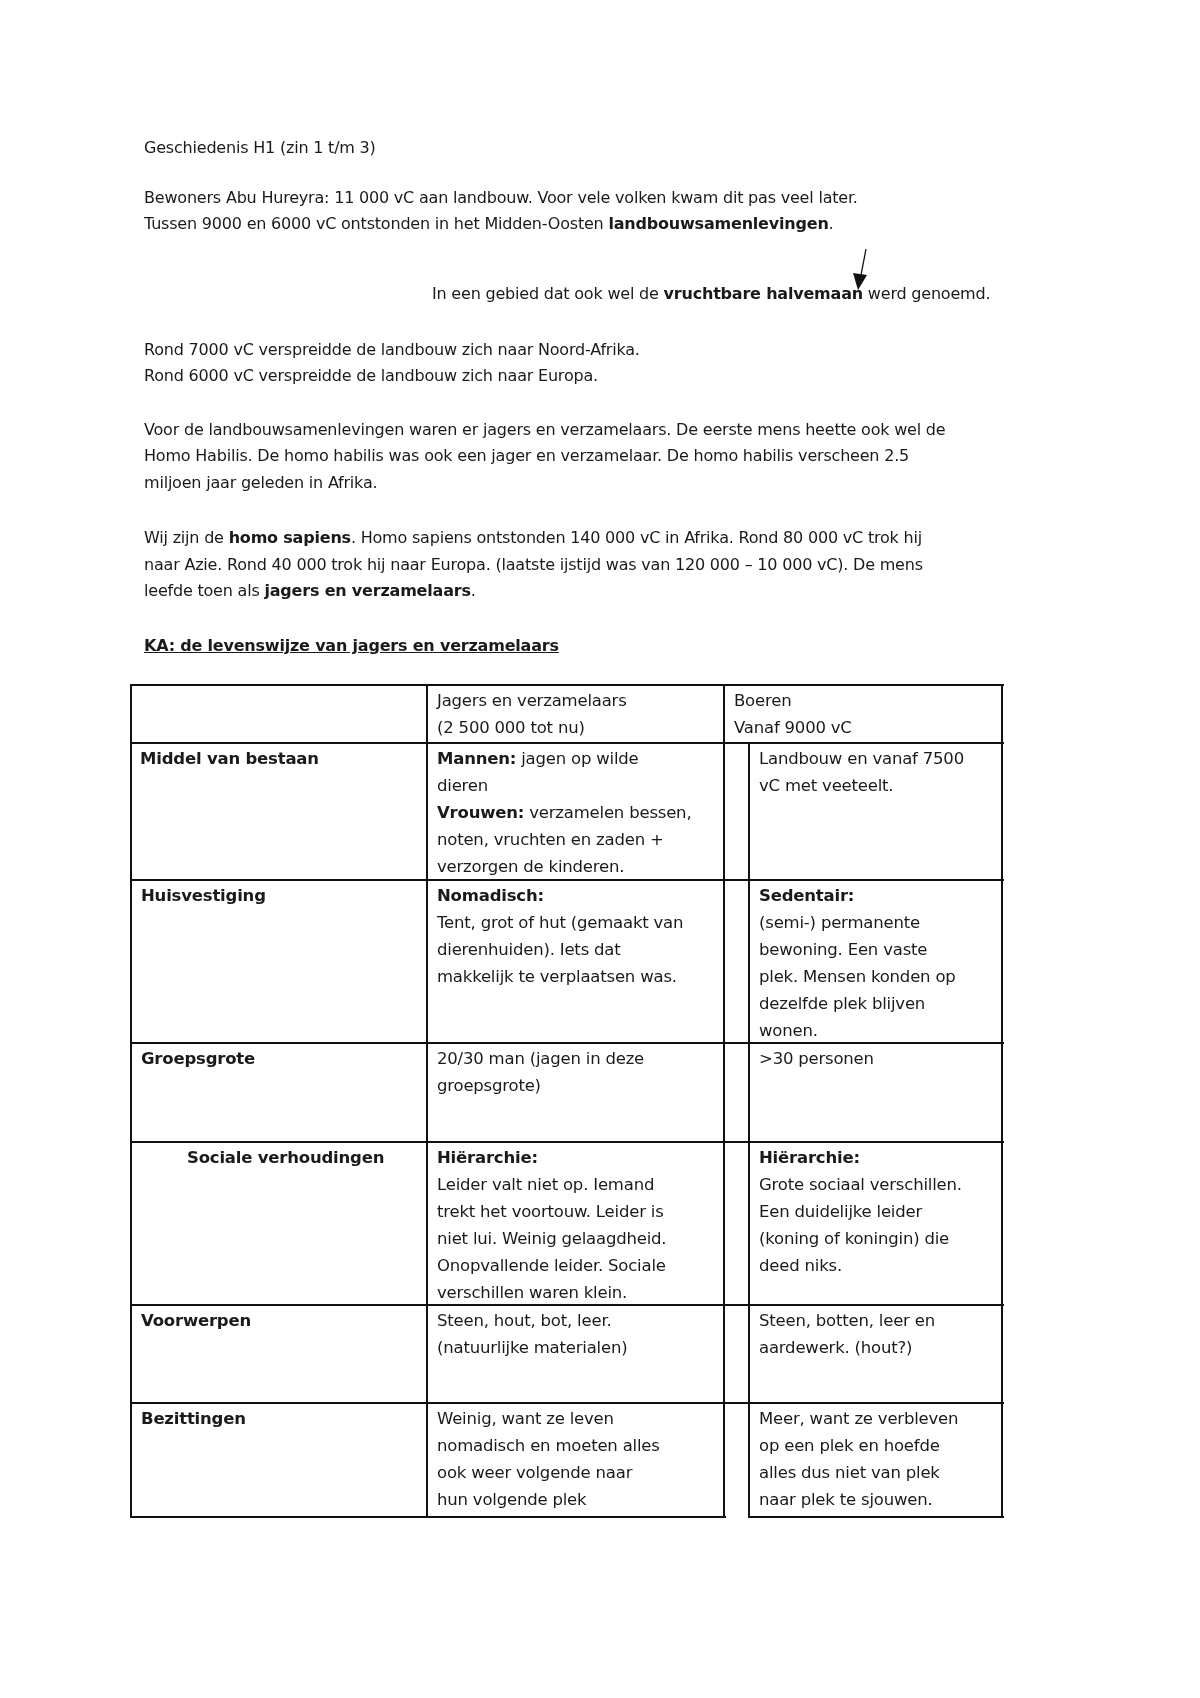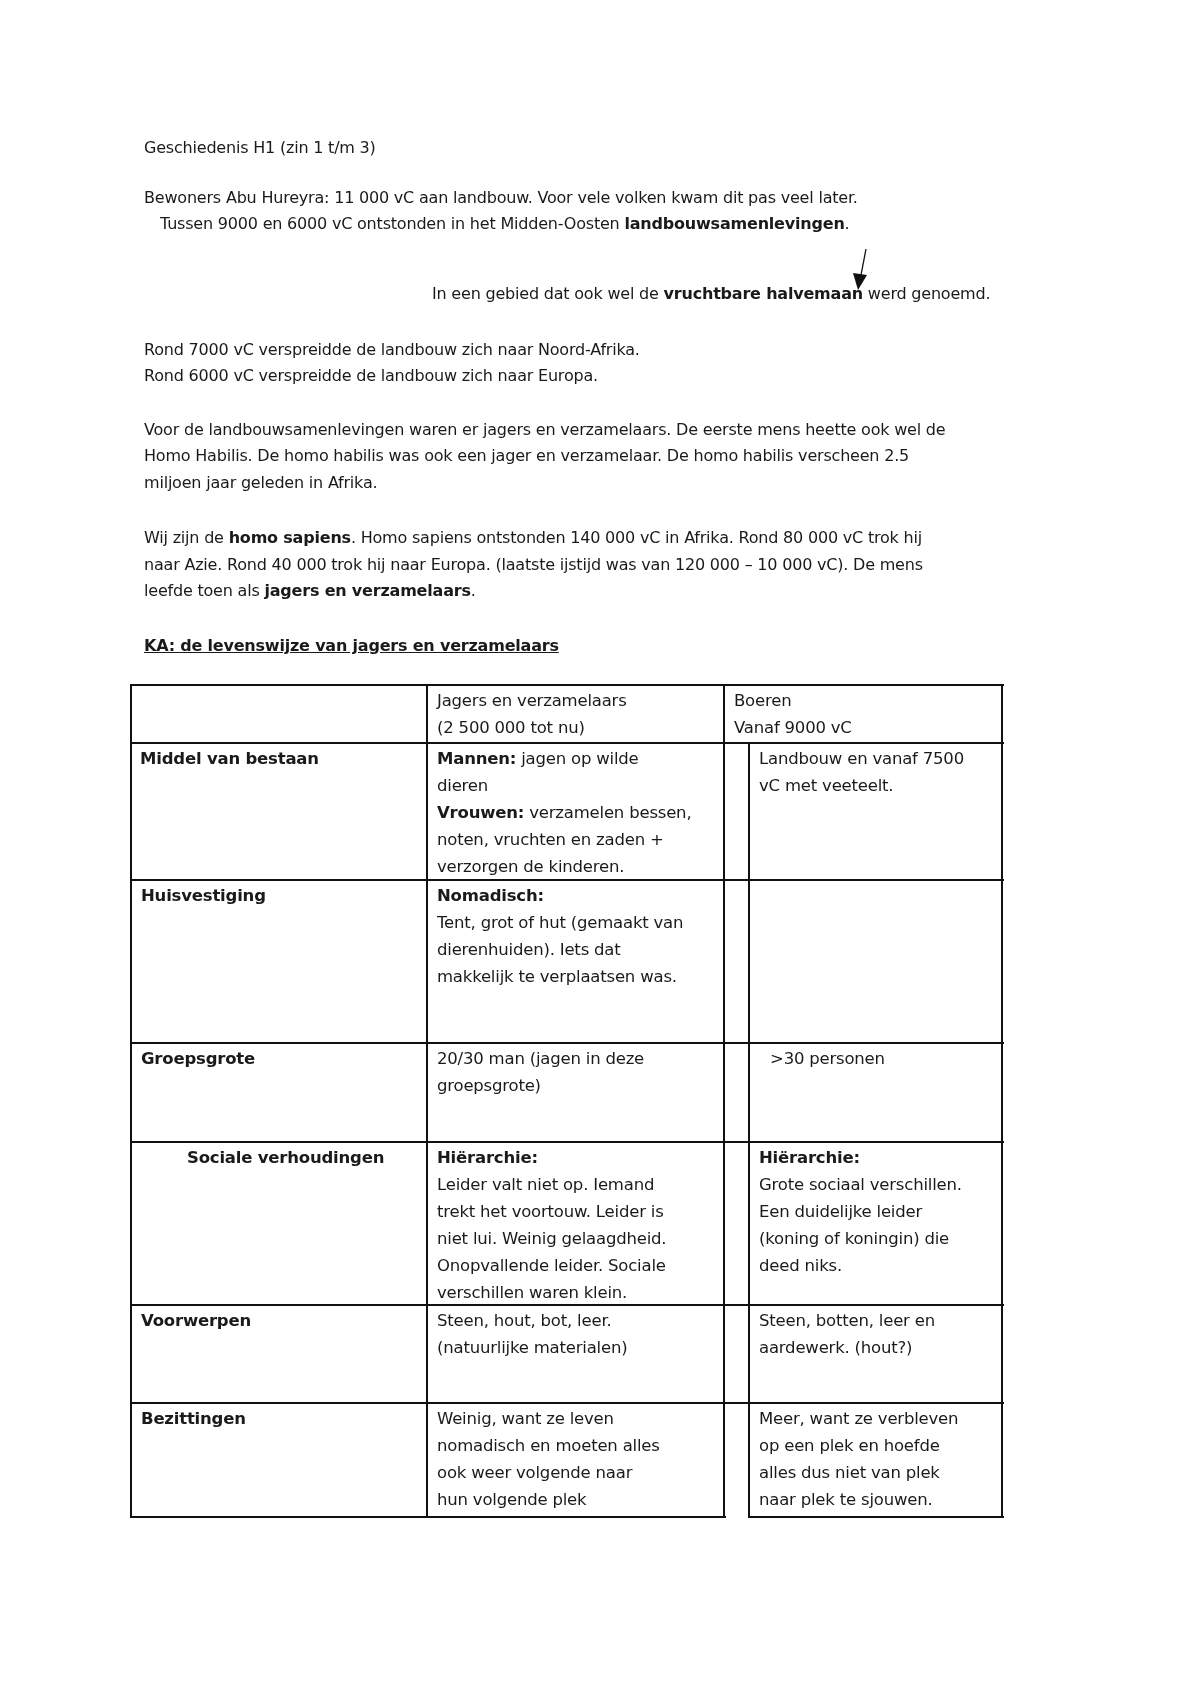--- a/index.html
+++ b/index.html
@@ -15,21 +15,21 @@
   .vline { position: absolute; width: 2px; background: #111; }
 </style>
 </head>
 <body>
 
 <div class="page">
 
   <div class="line" style="top:138px;">Geschiedenis H1 (zin 1 t/m 3)</div>
 
   <div class="line" style="top:188px;">Bewoners Abu Hureyra: 11 000 vC aan landbouw. Voor vele volken kwam dit pas veel later.</div>
-  <div class="line" style="top:214px;margin-left:16px;"><span>Tussen 9000 en 6000 vC ontstonden in het Midden-Oosten </span><b>landbouwsamenlevingen</b><span>.</span></div>
+  <div class="line" style="top:214px;"><span>Tussen 9000 en 6000 vC ontstonden in het Midden-Oosten </span><b>landbouwsamenlevingen</b><span>.</span></div>
 
   <svg class="arrow" width="1200" height="320">
     <line x1="866" y1="249" x2="861" y2="275" stroke="#111" stroke-width="1.3"></line>
     <polygon points="853,273 867,275 858,290" fill="#111"></polygon>
   </svg>
 
   <div class="line" style="top:284px; left:432px;"><span>In een gebied dat ook wel de </span><b>vruchtbare halvemaan</b><span> werd genoemd.</span></div>
 
   <div class="line" style="top:340px;">Rond 7000 vC verspreidde de landbouw zich naar Noord-Afrika.</div>
   <div class="line" style="top:366px;">Rond 6000 vC verspreidde de landbouw zich naar Europa.</div>
@@ -83,28 +83,36 @@
     </div>
     <div class="cell" style="left: 131px; top: 880px; width: 296px;">
       <div><b>Huisvestiging</b></div>
     </div>
     <div class="cell" style="left: 427px; top: 880px; width: 297px;">
       <div><b>Nomadisch:</b></div>
       <div><span>Tent, grot of hut (gemaakt van</span></div>
       <div><span>dierenhuiden). Iets dat</span></div>
       <div><span>makkelijk te verplaatsen was.</span></div>
     </div>
+    <div class="cell" style="left: 749px; top: 880px; width: 253px;">
+      <div><b>Sedentair:</b></div>
+      <div><span>(semi-) permanente</span></div>
+      <div><span>bewoning. Een vaste</span></div>
+      <div><span>plek. Mensen konden op</span></div>
+      <div><span>dezelfde plek blijven</span></div>
+      <div><span>wonen.</span></div>
+    </div>
     <div class="cell" style="left: 131px; top: 1043px; width: 296px;">
       <div><b>Groepsgrote</b></div>
     </div>
     <div class="cell" style="left: 427px; top: 1043px; width: 297px;">
       <div><span>20/30 man (jagen in deze</span></div>
       <div><span>groepsgrote)</span></div>
     </div>
-    <div class="cell" style="left: 749px; top: 1043px; width: 228px; margin-left: 11px;">
+    <div class="cell" style="left: 749px; top: 1043px; width: 228px;">
       <div><span>&gt;30 personen</span></div>
     </div>
     <div class="cell" style="left: 131px; top: 1142px; width: 296px; margin-left: 46px;">
       <div><b>Sociale verhoudingen</b></div>
     </div>
     <div class="cell" style="left: 427px; top: 1142px; width: 297px;">
       <div><b>Hiërarchie:</b></div>
       <div><span>Leider valt niet op. Iemand</span></div>
       <div><span>trekt het voortouw. Leider is</span></div>
       <div><span>niet lui. Weinig gelaagdheid.</span></div>

